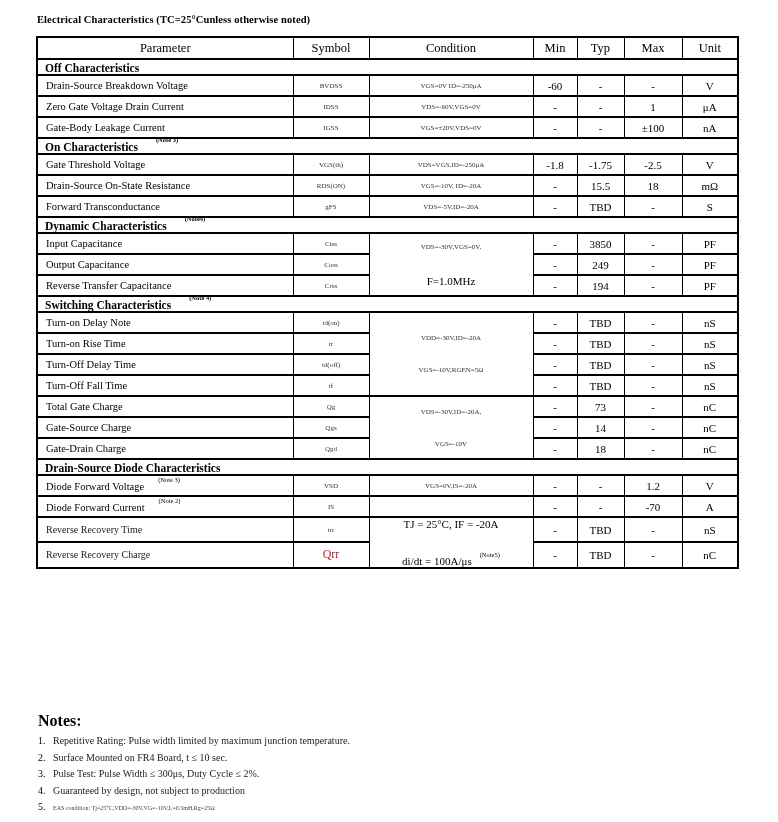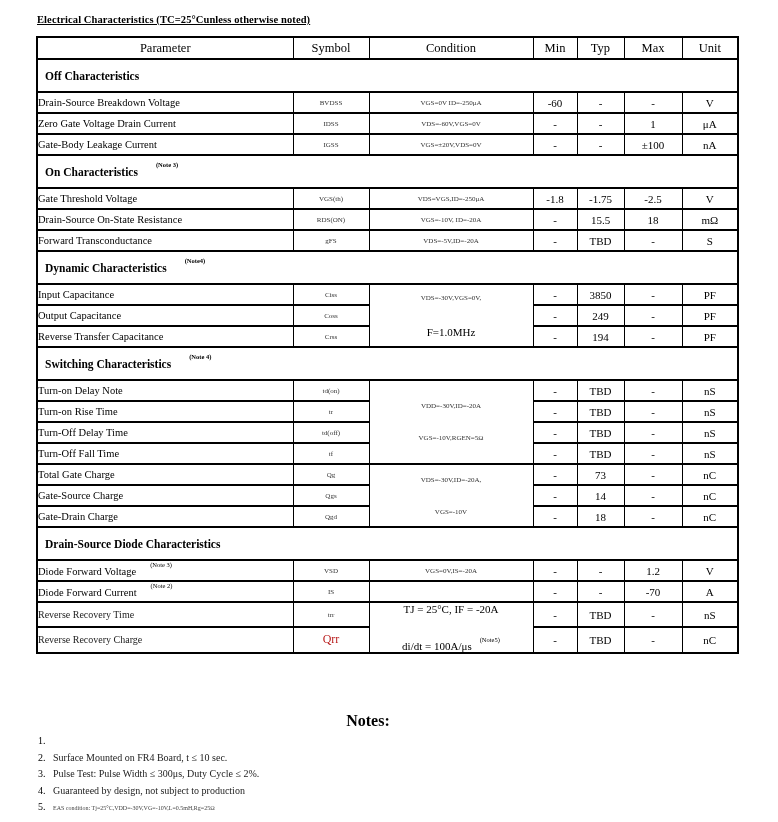--- a/index.html
+++ b/index.html
@@ -1,44 +1,44 @@
 <!DOCTYPE html>
 <html><head>
 <meta charset="utf-8">
 <style>
   * { margin:0; padding:0; box-sizing:border-box; }
   html,body { background:#fff; }
   body { font-family:"Liberation Serif", "DejaVu Serif", serif; color:#000; }
   .page { position:relative; width:778px; height:822px; background:#fff; overflow:hidden; }
 
-  .doc-title { position:absolute; left:37px; top:14px; font-size:10.5px; font-weight:bold; letter-spacing:0.1px;text-decoration:underline; }
+  .doc-title { position:absolute; left:37px; top:14px; font-size:10.5px; font-weight:bold; letter-spacing:0.1px; }
 
   table.spec { position:absolute; left:36px; top:36px; width:701px; border-collapse:collapse; table-layout:fixed; border:2px solid #000; }
   table.spec td, table.spec th { border:1px solid #000; border-top-width:2px; border-bottom-width:2px; overflow:hidden; vertical-align:middle; }
   col.c-param{width:256px;} col.c-sym{width:76px;} col.c-cond{width:164px;}
   col.c-min{width:44px;} col.c-typ{width:47px;} col.c-max{width:58px;} col.c-unit{width:56px;}
 
   tr.hdr th { height:22px; font-size:12.5px; font-weight:normal; text-align:center; }
-  tr.sec td { height:33px; text-align:left; padding-left:7px; font-size:11.5px; font-weight:bold; }
+  tr.sec td { height:16px; text-align:left; padding-left:7px; font-size:11.5px; font-weight:bold; }
   tr.sec sup { font-size:6.5px; font-weight:bold; margin-left:18px; position:relative; top:-4px; }
   tr.data { height:21px; }
-  td.param { text-align:left; font-size:10.5px; }
+  td.param { text-align:left; padding-left:8px; font-size:10.5px; }
   td.param sup { font-size:6.5px; margin-left:14px; position:relative; top:-3px; }
   td.param.small { font-size:10px; color:#222; }
   td.sym  { text-align:center; font-size:7px; color:#333;margin-top:28px; }
   td.sym.big { font-size:12px; color:#b91c1c; }
   td.cond { text-align:center; font-size:7px; color:#333;font-family:Liberation Serif, serif; }
   td.cond .line { display:block; }
   td.cond .big { font-size:11px; color:#000; }
   td.cond .sp  { margin-top:24px; }
   td.cond sup { font-size:6.5px; margin-left:8px; position:relative; top:-3px; }
   td.val  { text-align:center; font-size:11px; }
 
   .notes { position:absolute; left:38px; top:712px; width:660px; }
-  .notes-heading { font-size:16px; font-weight:bold; margin-bottom:5px;text-align:center; }
+  .notes-heading { font-size:16px; font-weight:bold; margin-bottom:5px; }
   .note-item { display:flex; align-items:baseline; margin-bottom:5.5px; }
   .note-num { font-size:10px; width:15px; flex:0 0 15px; }
   .note-text { font-size:10px; color:#222; }
   .note-item.tiny .note-text { font-size:6px; color:#444; }
 </style>
 </head>
 <body>
 
 <div class="page">
 
@@ -275,20 +275,21 @@
       <td class="val">-</td>
       <td class="val">nC</td>
     </tr>
   </tbody>
     </table>
 
   <div class="notes">
     <div class="notes-heading">Notes:</div>
     <div class="note-item">
       <span class="note-num">1.</span>
+      <span class="note-text">Repetitive Rating: Pulse width limited by maximum junction temperature.</span>
     </div>
     <div class="note-item">
       <span class="note-num">2.</span>
       <span class="note-text">Surface Mounted on FR4 Board, t ≤ 10 sec.</span>
     </div>
     <div class="note-item">
       <span class="note-num">3.</span>
       <span class="note-text">Pulse Test: Pulse Width ≤ 300μs, Duty Cycle ≤ 2%.</span>
     </div>
     <div class="note-item">

